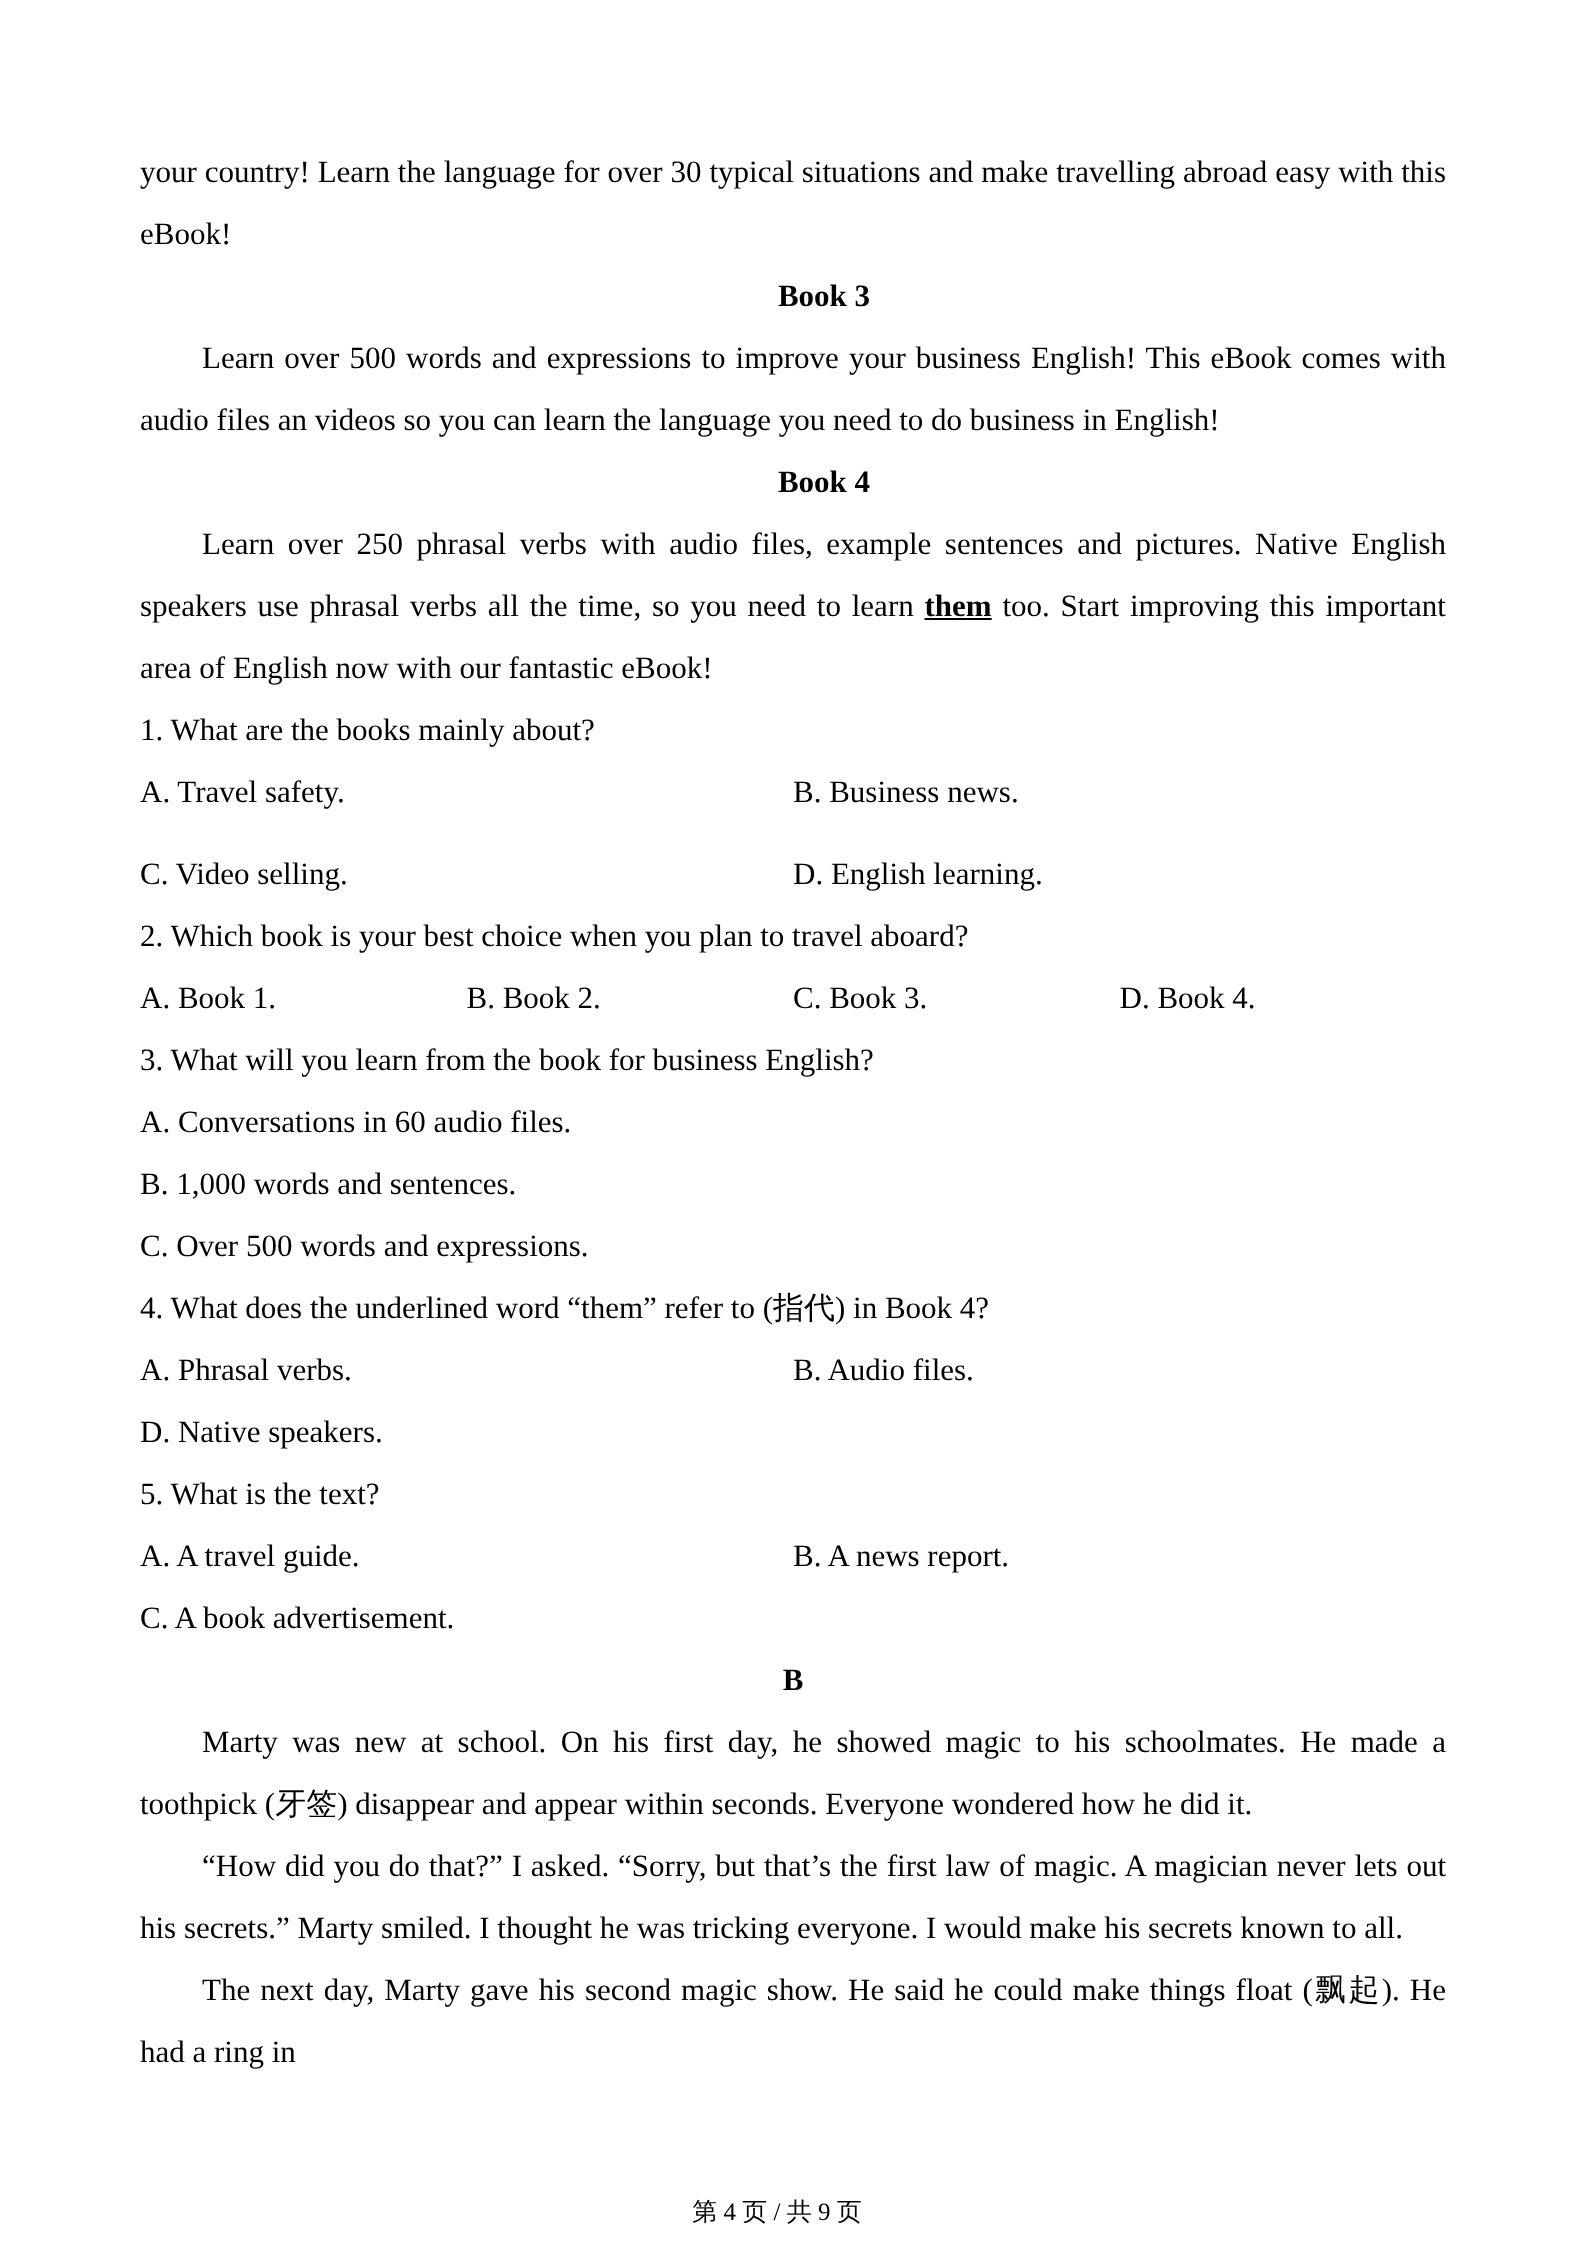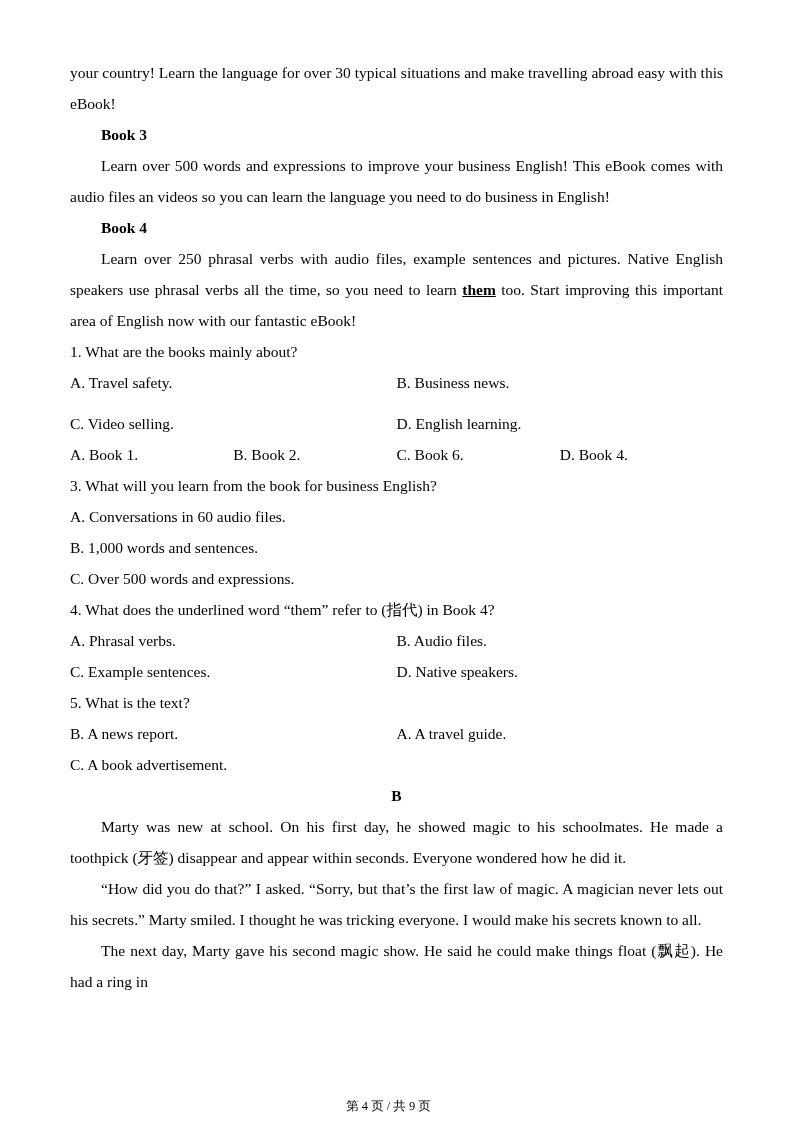--- a/index.html
+++ b/index.html
@@ -10,28 +10,28 @@
     margin: 0 auto;
     background: #ffffff;
     color: #000000;
     font-family: "Liberation Serif", "DejaVu Serif", serif;
     overflow: hidden;
   }
   .content {
     position: absolute;
     left: 70px;
     right: 70px;
-    top: 57px;
+    top: 71px;
     font-size: 15.5px;
     line-height: 31px;
   }
   .para { margin: 0; }
   .justify { text-align: justify; }
   .indent { text-indent: 2em; }
-  .bold { font-weight: bold; }
+  .bold { font-weight: bold; text-align: center; }
   .underline-bold { font-weight: bold; text-decoration: underline; }
   .opt-row { display: flex; }
   .opt { display: block; }
   .w50 { width: 50%; }
   .w25 { width: 25%; }
   .gap-after { margin-bottom: 10px; }
   .section-header { text-align: center; font-weight: bold; }
   .footer {
     position: absolute;
     left: 0;
@@ -61,46 +61,46 @@
     <p class="para">1. What are the books mainly about?</p>
     <div class="opt-row gap-after">
       <span class="opt w50">A.  Travel safety.</span>
       <span class="opt w50">B. Business news.</span>
     </div>
     <div class="opt-row">
       <span class="opt w50">C. Video selling.</span>
       <span class="opt w50">D. English learning.</span>
     </div>
 
+    <p class="para">2. Which book is your best choice when you plan to travel aboard?</p>
     <div class="opt-row">
       <span class="opt w25">A. Book 1.</span>
       <span class="opt w25">B. Book 2.</span>
-      <span class="opt w25">C. Book 6.</span>
+      <span class="opt w25">C. Book 3.</span>
       <span class="opt w25">D. Book 4.</span>
     </div>
 
     <p class="para">3. What will you learn from the book for business English?</p>
     <p class="para">A. Conversations in 60 audio files.</p>
     <p class="para">B. 1,000 words and sentences.</p>
     <p class="para">C. Over 500 words and expressions.</p>
 
     <p class="para">4. What does the underlined word “them” refer to (指代) in Book 4?</p>
     <div class="opt-row">
       <span class="opt w50">A. Phrasal verbs.</span>
       <span class="opt w50">B. Audio files.</span>
     </div>
     <div class="opt-row">
-      <span class="opt w50">C. Example sentences.</span>
       <span class="opt w50">D. Native speakers.</span>
     </div>
 
     <p class="para">5. What is the text?</p>
     <div class="opt-row">
+      <span class="opt w50">A. A travel guide.</span>
       <span class="opt w50">B. A news report.</span>
-      <span class="opt w50">A. A travel guide.</span>
     </div>
     <div class="opt-row">
       <span class="opt w50">C. A book advertisement.</span>
     </div>
 
     <p class="para section-header">B</p>
 
     <p class="para indent justify">Marty was new at school. On his first day, he showed magic to his schoolmates. He made a toothpick (牙签) disappear and appear within seconds. Everyone wondered how he did it.</p>
     <p class="para indent justify">“How did you do that?” I asked. “Sorry, but that’s the first law of magic. A magician never lets out his secrets.” Marty smiled. I thought he was tricking everyone. I would make his secrets known to all.</p>
     <p class="para indent justify">The next day, Marty gave his second magic show. He said he could make things float (飘起). He had a ring in</p>

